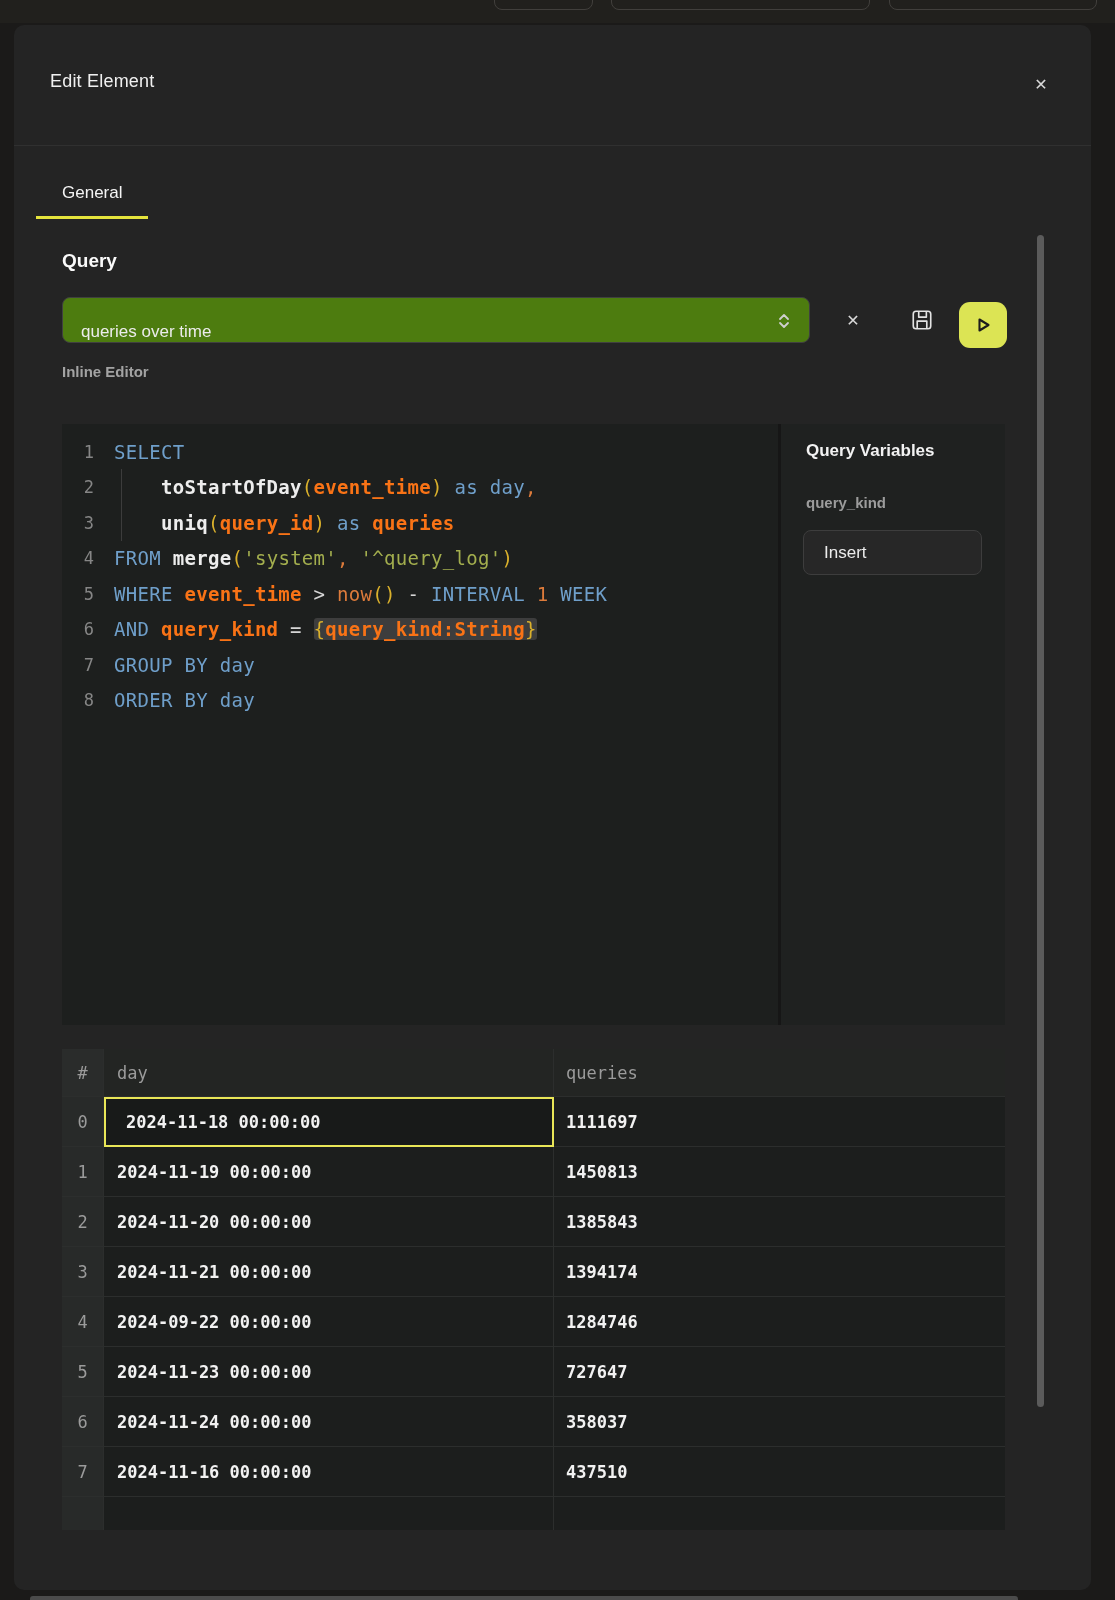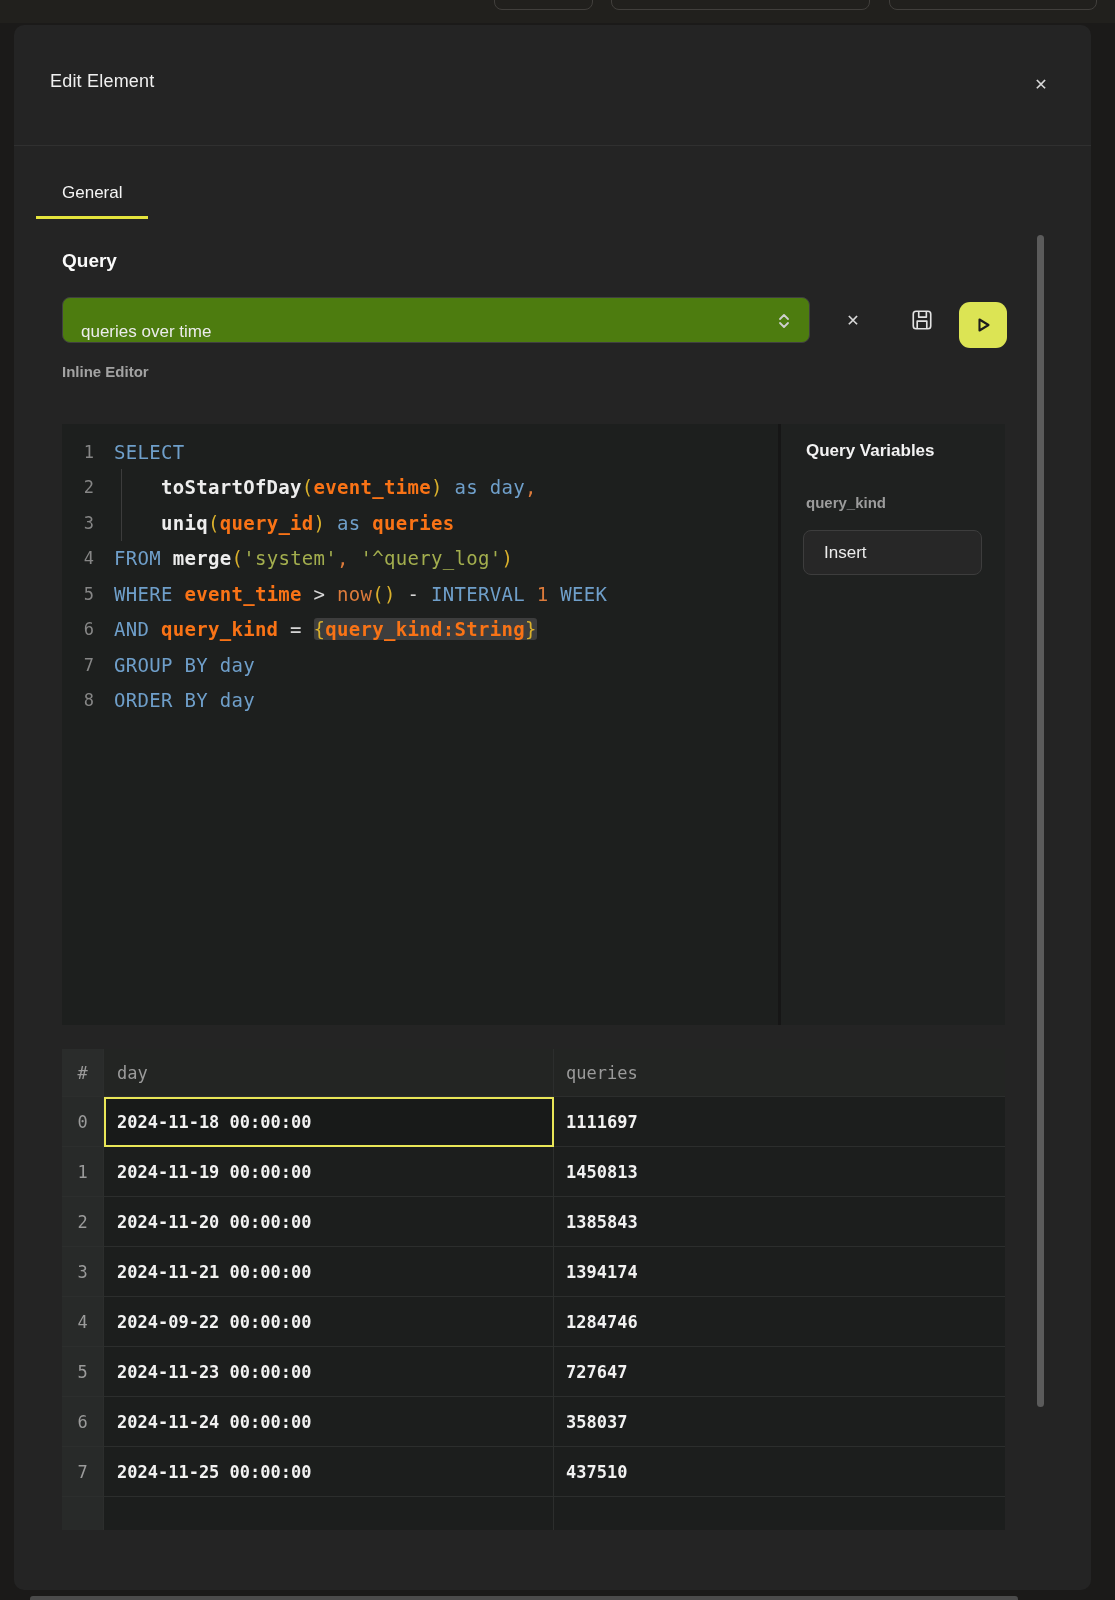--- a/index.html
+++ b/index.html
@@ -116,21 +116,21 @@
   .t-cell { border-bottom:1px solid #2c2e2d; display:flex; align-items:center; }
   .col-idx { width:42px; flex:none; justify-content:center; border-right:1px solid #2c2e2d; }
   .col-day { width:450px; flex:none; padding-left:13px; border-right:1px solid #2c2e2d; }
   .col-q { flex:1; padding-left:12px; }
   .t-head .t-cell { height:48px; background:#232523; color:#9b9b9b; font-size:17px; }
   .t-head .col-idx { background:#2a2c2b; }
   .t-body .t-cell { height:50px; }
   .t-body .col-idx { background:#282a29; color:#9b9b9b; font-size:17px; }
   .t-body .col-day, .t-body .col-q { background:#1c1e1d; color:#f2f2f2; font-size:17px; font-weight:700; }
   .t-body .col-day.sel {
-    border:2px solid #e9e657; background:#181a19; padding-left:11px;
+    border:2px solid #e9e657; background:#181a19; padding-left:20px;
   }
   .t-trailer .t-cell { height:33px; border-bottom:none; }
   .t-trailer .col-idx { background:#282a29; }
   .t-trailer .col-day, .t-trailer .col-q { background:#1c1e1d; }
   
   .bottom-bar {
     position:absolute; left:30px; top:1596px; width:988px; height:4px;
     background:#4b4b4b; border-radius:3px 3px 0 0;
   }
   svg { display:block; }
@@ -253,21 +253,21 @@
             <div class="t-cell col-day">2024-11-23 00:00:00</div>
             <div class="t-cell col-q">727647</div>
           </div>
           <div class="t-row">
             <div class="t-cell col-idx">6</div>
             <div class="t-cell col-day">2024-11-24 00:00:00</div>
             <div class="t-cell col-q">358037</div>
           </div>
           <div class="t-row">
             <div class="t-cell col-idx">7</div>
-            <div class="t-cell col-day">2024-11-25 00:00:00</div>
+            <div class="t-cell col-day">2024-11-16 00:00:00</div>
             <div class="t-cell col-q">437510</div>
           </div>
         </div>
         <div class="t-row t-trailer">
           <div class="t-cell col-idx"></div>
           <div class="t-cell col-day"></div>
           <div class="t-cell col-q"></div>
         </div>
       </div>
 

